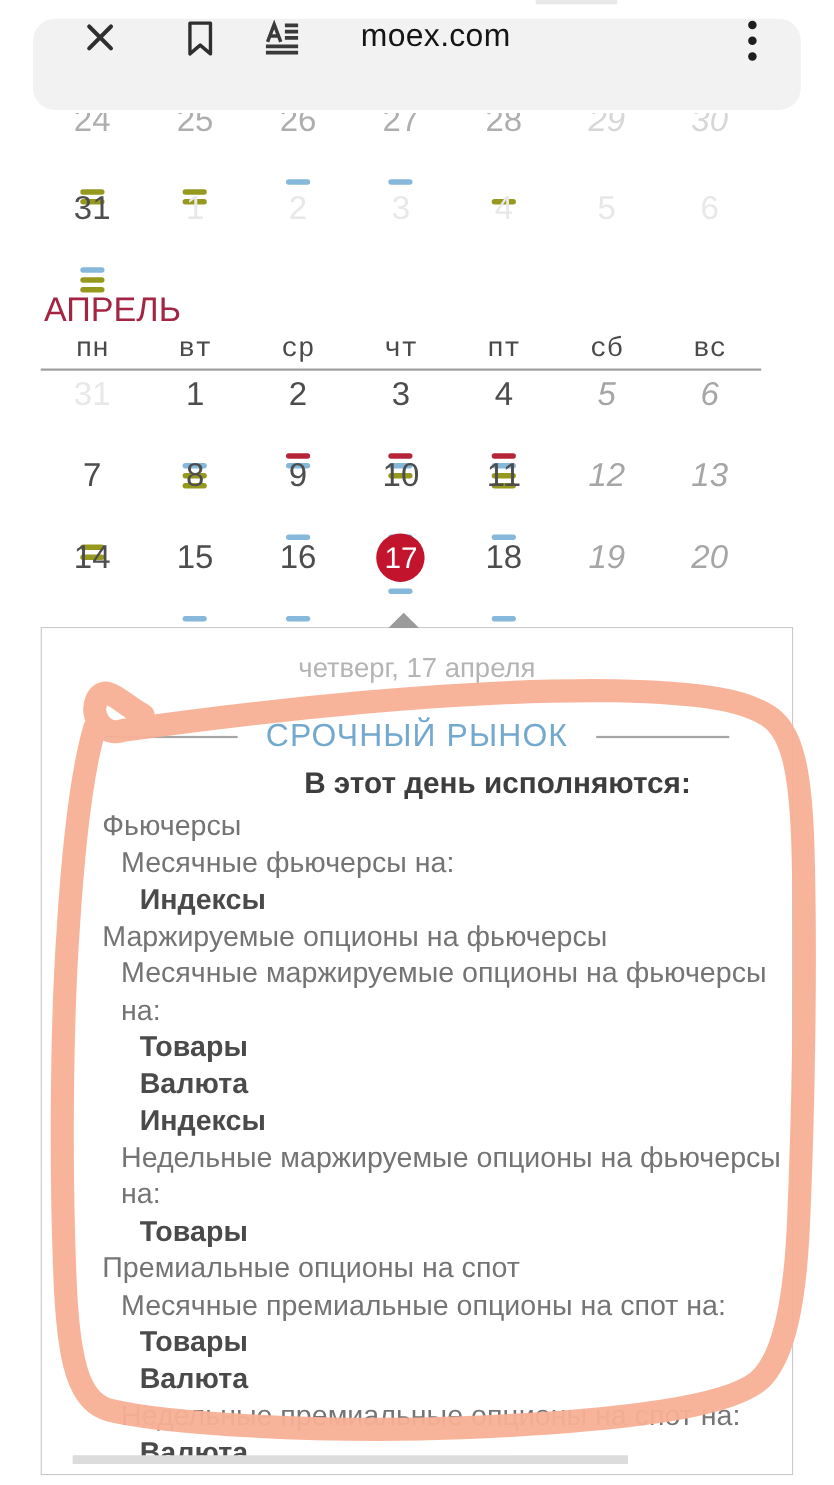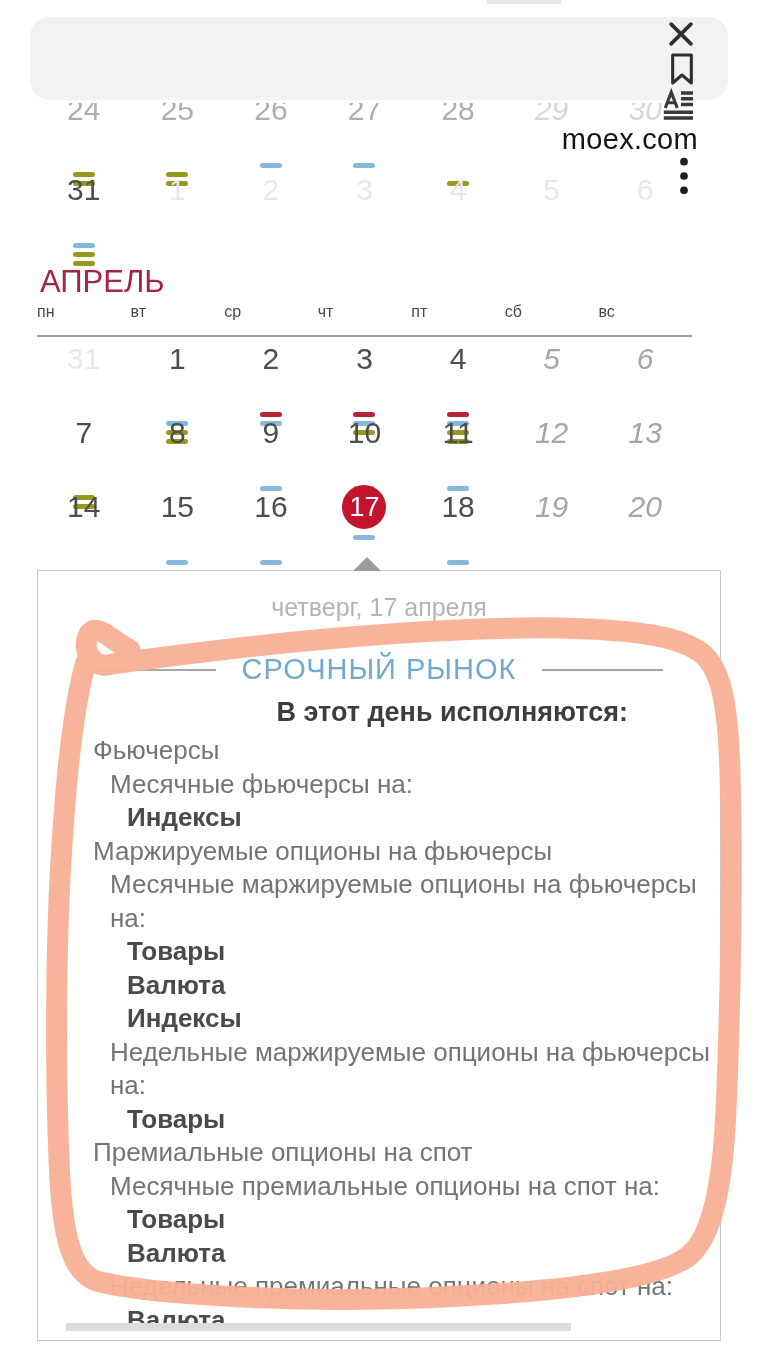--- a/index.html
+++ b/index.html
@@ -7,39 +7,39 @@
     width:758px;height:1350px;position:relative;overflow:hidden;
     background:#fff;font-family:"Liberation Sans",sans-serif;
     -webkit-font-smoothing:antialiased;
   }
   
   .top-scrim{position:absolute;top:0;left:0;width:758px;height:103px;background:#fff;z-index:30;}
   .top-scrim2{position:absolute;top:103px;left:0;width:758px;height:20px;background:rgba(255,255,255,.55);z-index:30;}
   .page-fragment{position:absolute;top:0;left:487px;width:74px;height:4px;background:#d9d9d9;opacity:.6;z-index:31;}
   .browser-bar{
     position:absolute;top:17px;left:30px;width:698px;height:83px;border-radius:20px;
-    background:var(--toolbar-bg);z-index:32;display:flex;align-items:flex-end;
-    padding:0 30px;box-sizing:border-box;flex-direction:column;
+    background:var(--toolbar-bg);z-index:32;display:flex;align-items:flex-start;
+    padding:0 30px;box-sizing:border-box;
   }
   .tb-icon{display:flex;align-items:center;justify-content:center;cursor:pointer;}
   .tb-icon svg{display:block;}
   .icon-close{margin-left:14px;}
   .icon-bookmark{margin-left:58px;}
   .icon-reader{margin-left:38px;}
   .url-text{margin-left:52px;font-size:29px;color:var(--url-text);letter-spacing:.3px;}
   .icon-menu{margin-left:auto;margin-right:8px;}
   
   .calendar{position:absolute;top:0;left:0;width:758px;height:570px;z-index:1;}
   .month-title{position:absolute;left:40px;top:264px;font-size:31px;color:var(--month-title);}
   .weekday-row{
     position:absolute;left:37px;top:303px;width:655px;height:32px;
     display:grid;grid-template-columns:repeat(7,1fr);
     border-bottom:2px solid var(--header-rule);
   }
-  .weekday-row span{font-size:16px;color:var(--weekday-header);}
+  .weekday-row span{text-align:center;font-size:25px;color:var(--weekday-header);font-family:Liberation Mono, monospace;}
   .week{position:absolute;left:37px;width:655px;display:grid;grid-template-columns:repeat(7,1fr);}
   .cell{display:flex;flex-direction:column;align-items:center;}
   .num{height:44px;line-height:44px;font-size:30px;}
   .d-wd{color:var(--day-weekday);gap:25px;}
   .d-we{color:var(--day-weekend);font-style:italic;}
   .d-out{color:var(--day-outmonth);}
   .d-sel .num{
     width:44px;height:44px;border-radius:50%;background:var(--selected-bg);
     color:var(--selected-text);text-align:center;font-size:27px;
   }

